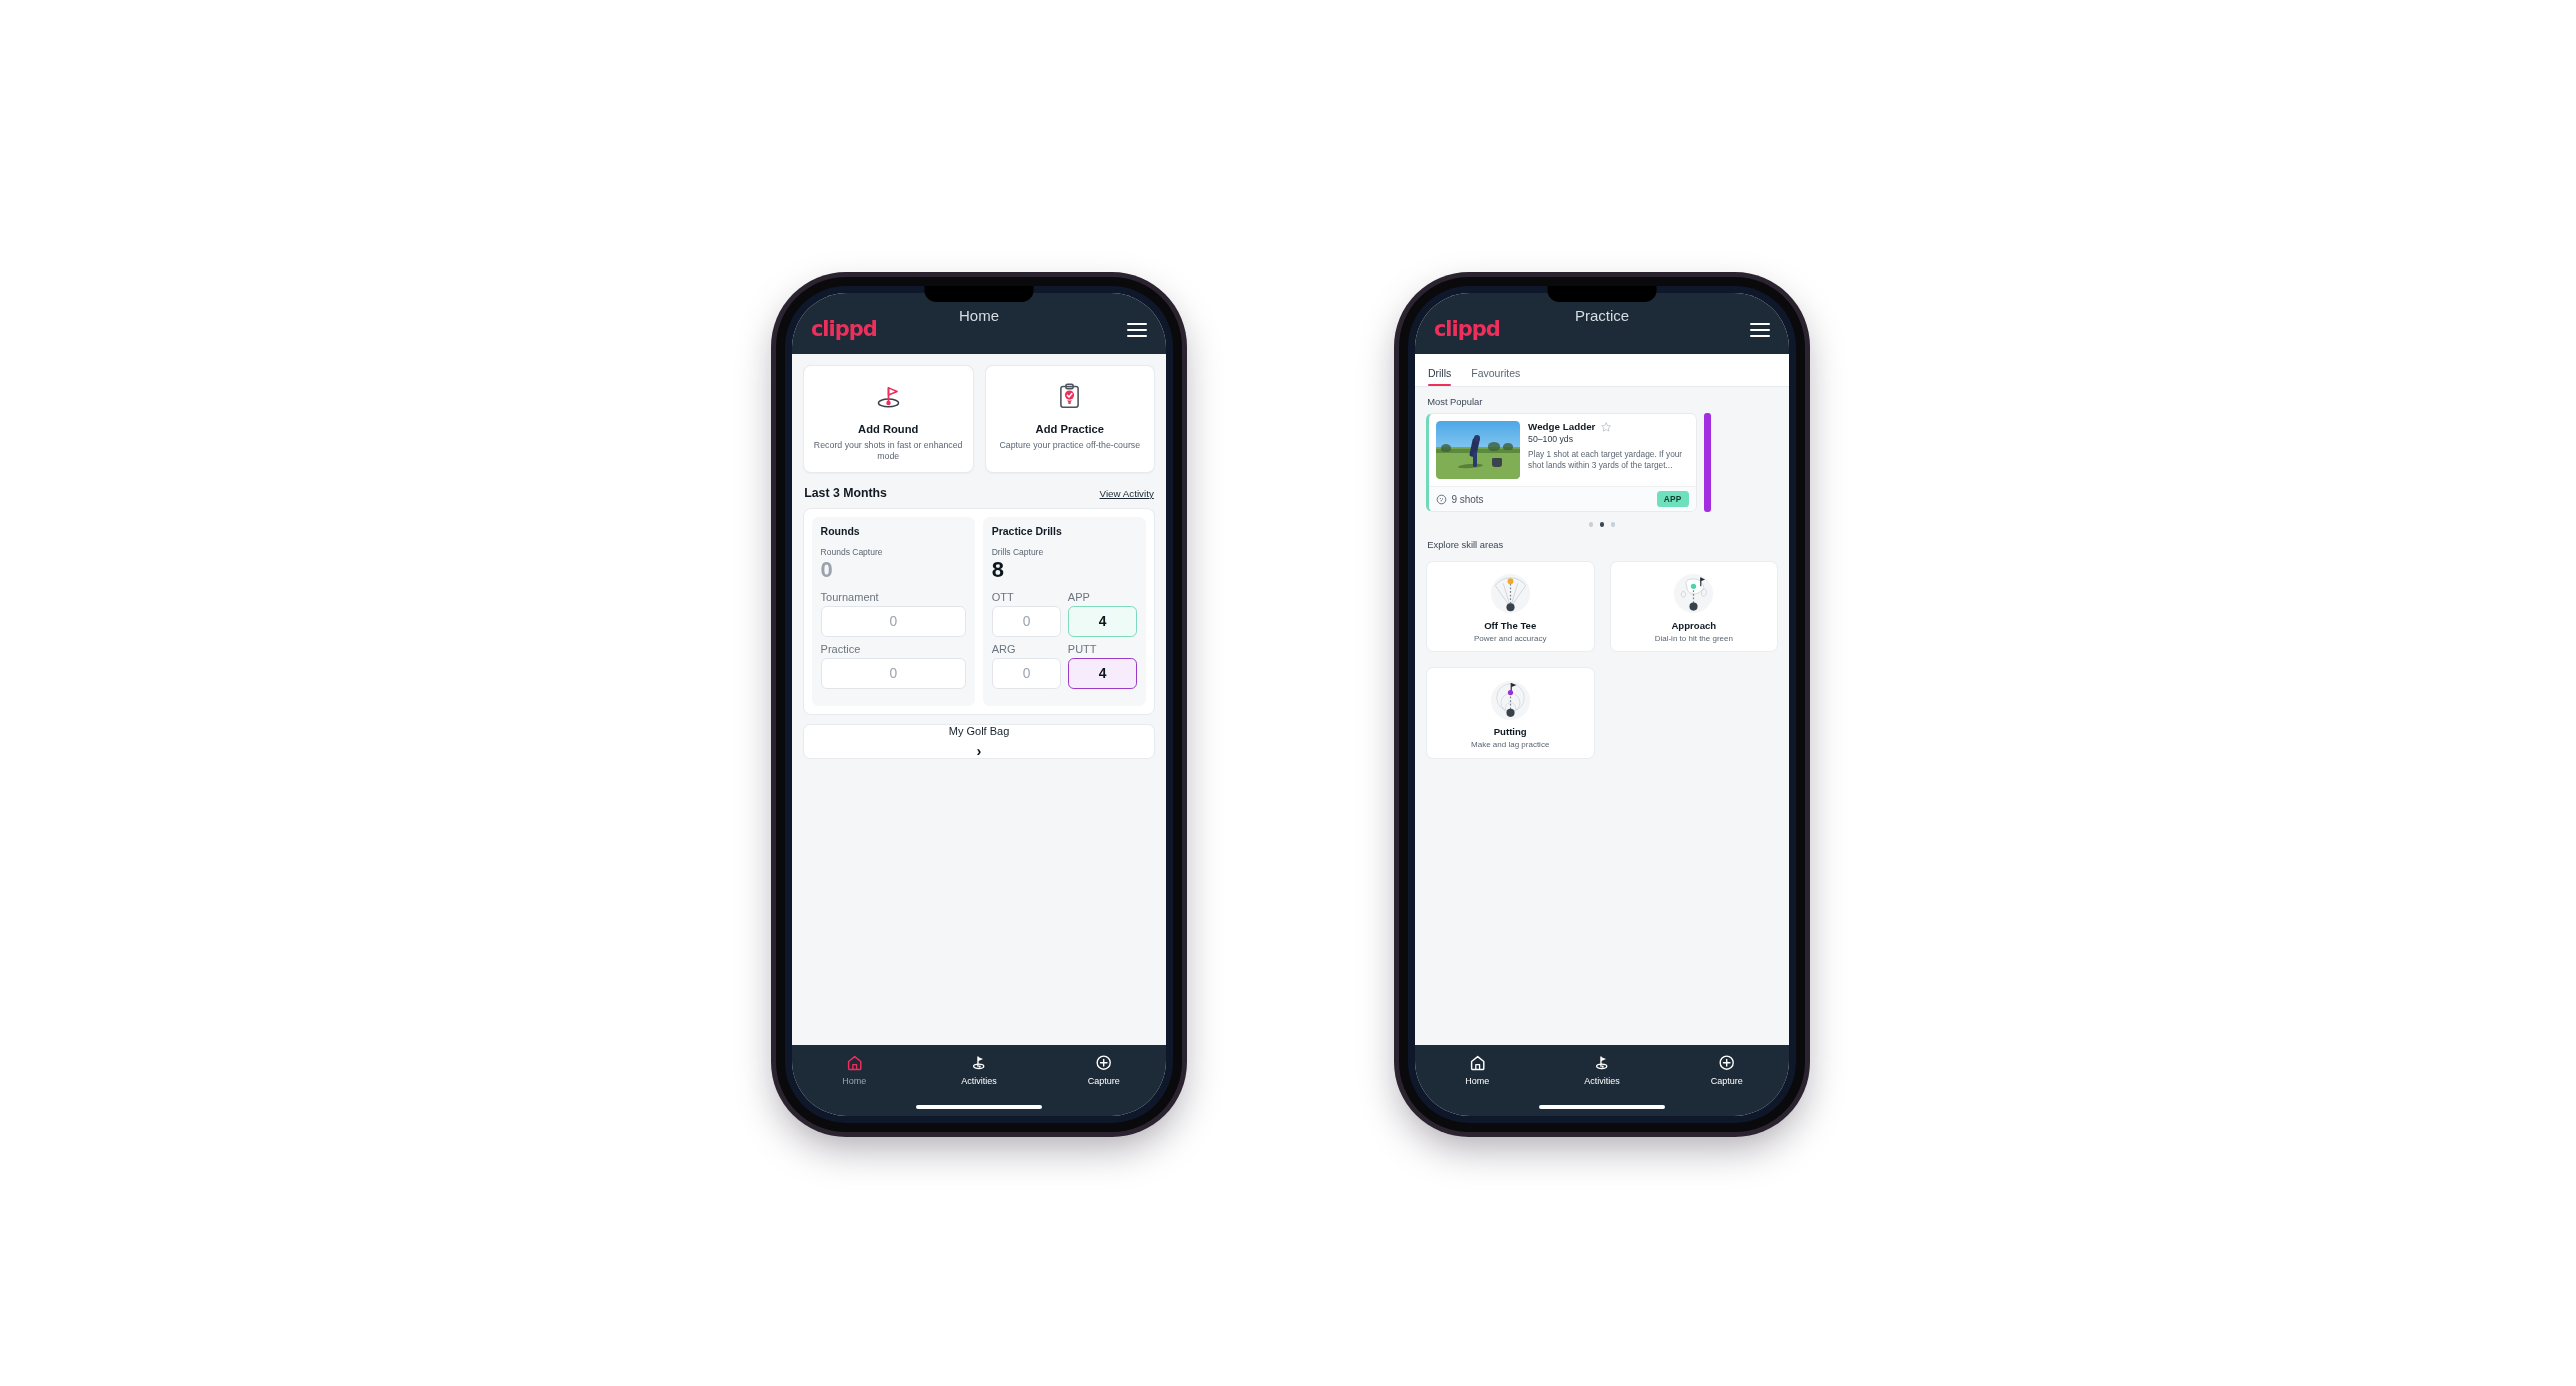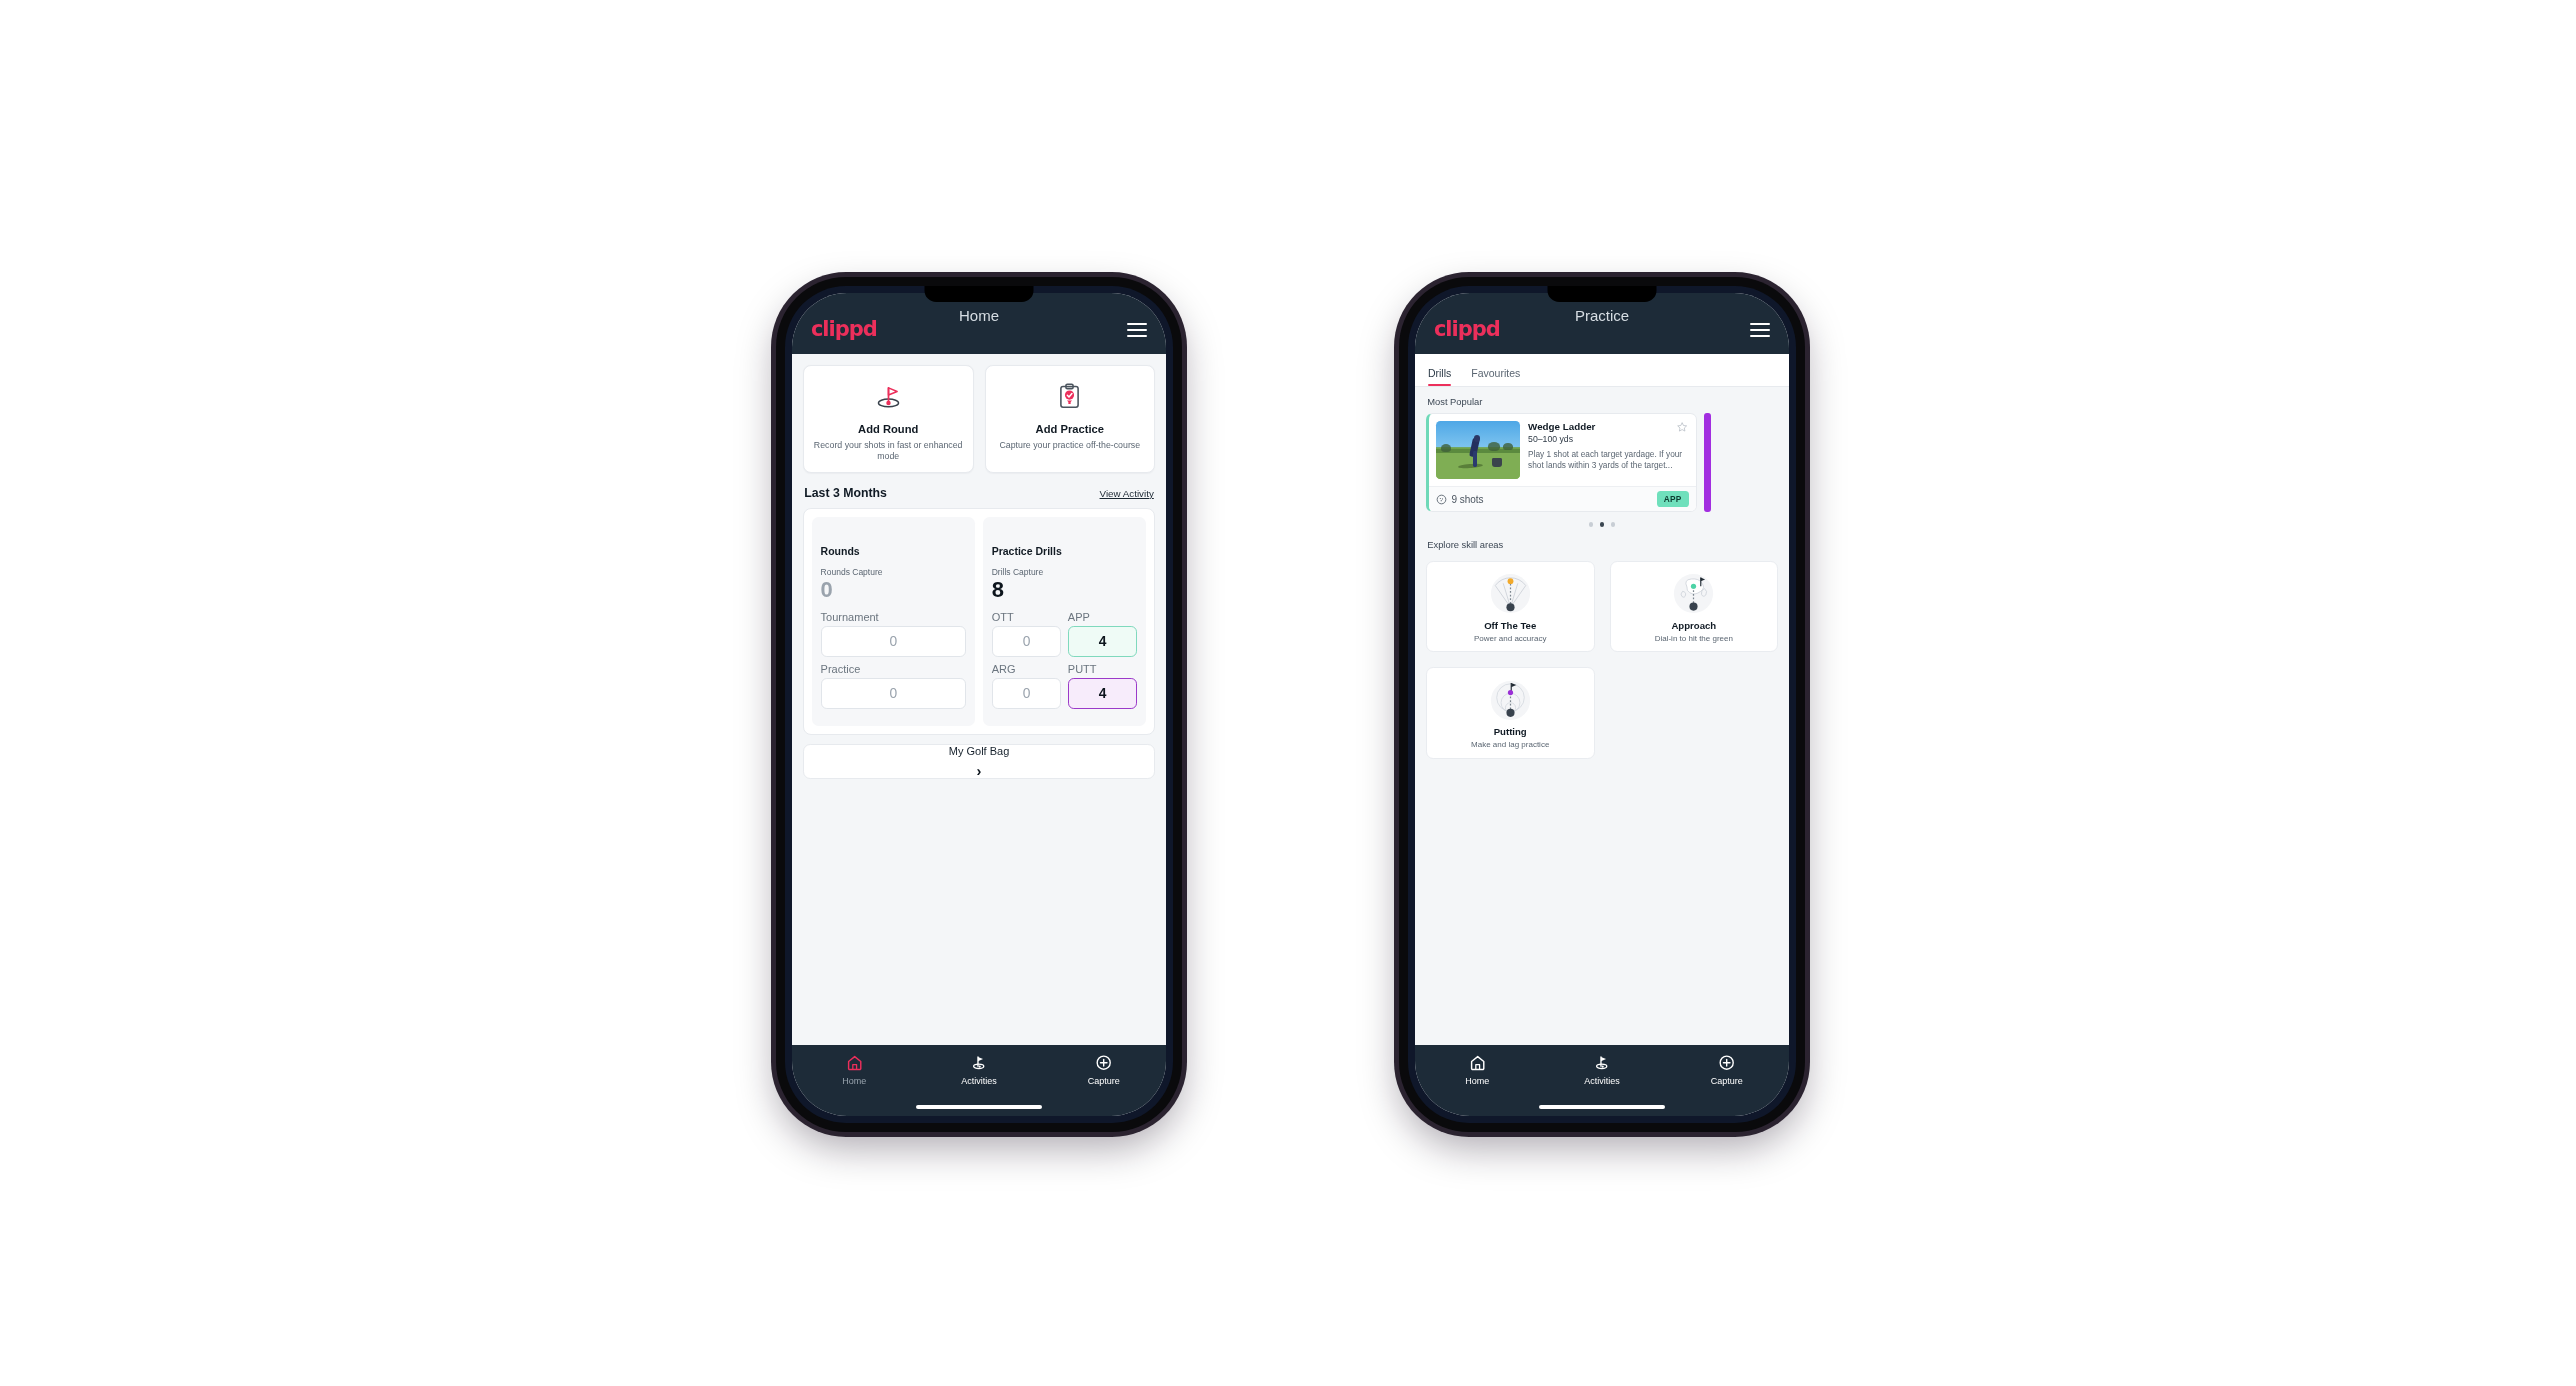--- a/index.html
+++ b/index.html
@@ -72,21 +72,21 @@
     padding:12.3px 12.3px 8px 12.3px;
   }
   .secttitle{font-size:12.3px;font-weight:700;color:#101a24;}
   .sectlink{font-size:9.8px;color:#1b2732;text-decoration:underline;cursor:pointer;}
 
   .statcard{
     margin:0 11px;background:#fff;border:0.7px solid #e7eaee;border-radius:8px;
     display:flex;padding:8px;gap:8px;box-sizing:border-box;
   }
   .statcol{flex:1;background:#f6f7f9;border-radius:6.5px;padding:8.7px 8.7px 10px 8.7px;box-sizing:border-box;}
-  .colhead{font-size:10.5px;font-weight:700;color:#111a23;margin-bottom:10px;margin-top:20px;}
+  .colhead{font-size:10.5px;font-weight:700;color:#111a23;margin-bottom:10px;}
   .caplabel{font-size:8.5px;color:#5b6672;margin-bottom:0.7px;}
   .capval{font-size:22px;font-weight:700;line-height:1.05;margin-bottom:10px;}
   .capval.zero{color:#9aa3ad;}
   .capval.dark{color:#0d151d;}
 
   .field{margin-bottom:6.5px;}
   .flabel{font-size:11px;color:#6b757f;margin-bottom:2.9px;}
   .fbox{
     height:31px;border:0.7px solid #e1e5ea;border-radius:5.8px;background:#fff;
     display:flex;align-items:center;justify-content:center;
@@ -137,21 +137,21 @@
   .th-tree{position:absolute;border-radius:50% 50% 40% 40%;background:#3f5f3a;opacity:.8;}
   .th-ground{position:absolute;left:0;right:0;bottom:0;height:46%;background:#7fae54;}
   .th-strip{position:absolute;left:0;right:0;bottom:46%;height:7%;background:#5b8a3e;}
   .th-golfer-body{position:absolute;left:42%;top:28%;width:6.5px;height:19px;background:#24305e;border-radius:2.2px;transform:rotate(12deg);}
   .th-golfer-leg{position:absolute;left:44%;top:51%;width:4.3px;height:16px;background:#2a3a6e;border-radius:1.4px;}
   .th-golfer-head{position:absolute;left:45%;top:24%;width:6.5px;height:6.5px;border-radius:50%;background:#2b3766;}
   .th-shadow{position:absolute;left:26%;top:73%;width:30%;height:4.3px;background:rgba(20,40,10,.35);border-radius:50%;transform:rotate(-4deg);}
   .th-bucket{position:absolute;left:66%;top:64%;width:10px;height:8.7px;background:#3b444c;border-radius:1.4px 1.4px 2.9px 2.9px;}
 
   .dinfo{flex:1;min-width:0;}
-  .dhead{display:flex;align-items:flex-start;justify-content:space-between;gap:4.3px;}
+  .dhead{display:flex;align-items:flex-start;gap:4.3px;}
   .dtitle{font-size:9.8px;font-weight:700;color:#101a24;line-height:1.2;}
   .dsub{font-size:8.7px;color:#2f3a46;margin-top:0.7px;}
   .ddesc{font-size:8.3px;color:#5b6672;line-height:1.34;margin-top:5px;}
   .star{width:12.3px;height:12.3px;flex:0 0 12.3px;cursor:pointer;}
   .dbot{
     border-top:0.7px solid #edeff2;background:#fafbfc;height:24.6px;
     display:flex;align-items:center;justify-content:space-between;padding:0 7.2px 0 7.2px;
   }
   .shots{display:flex;align-items:center;gap:4.3px;font-size:10px;color:#4a545f;}
   .chip{

